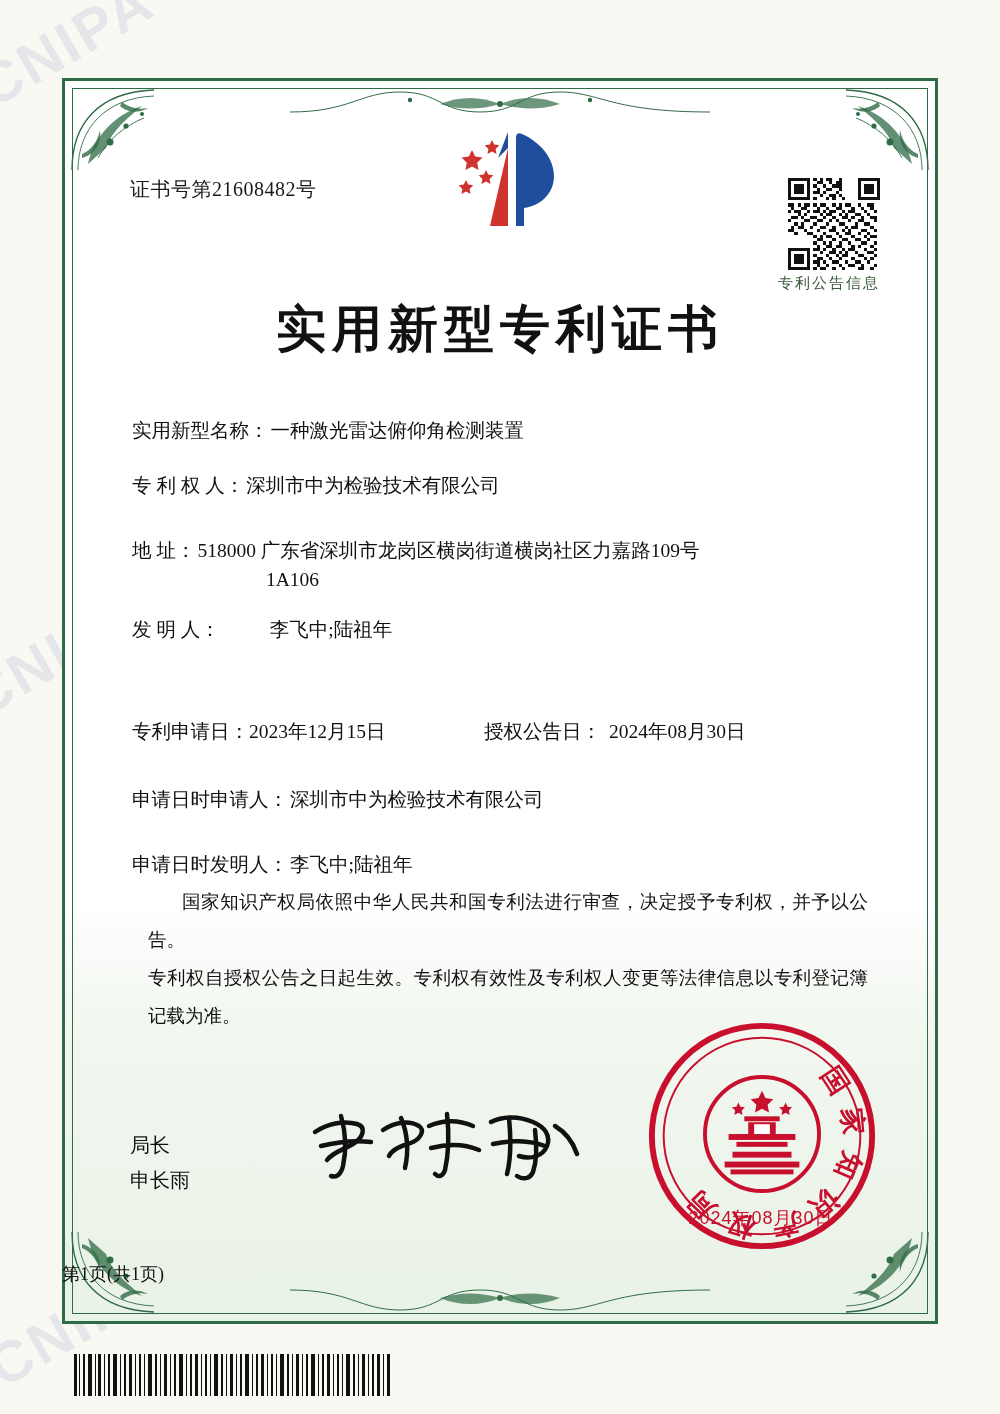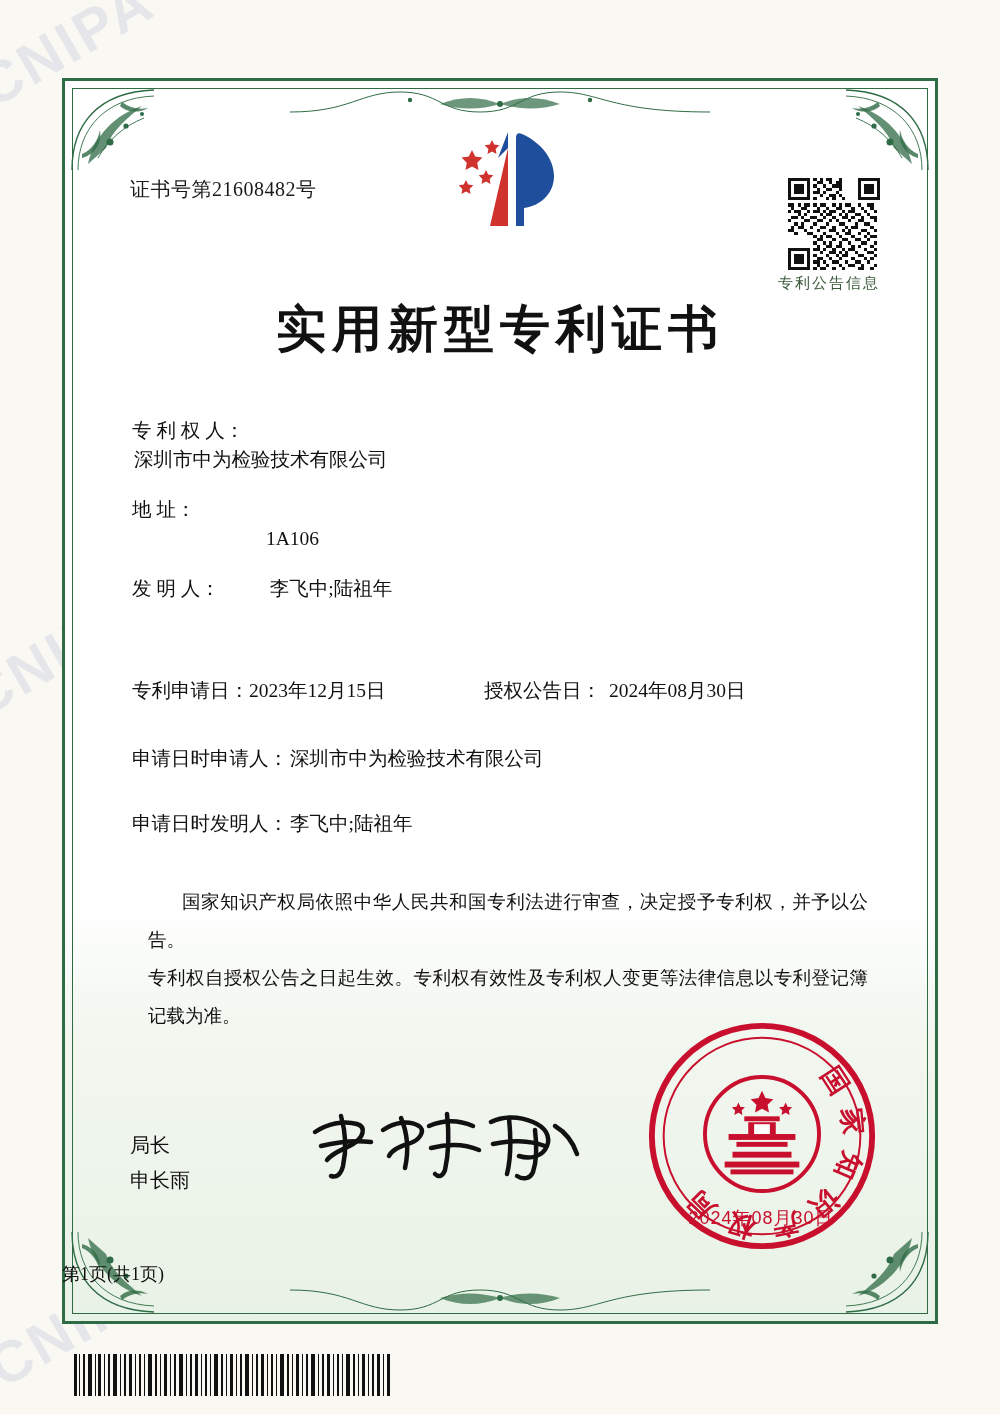--- a/index.html
+++ b/index.html
@@ -397,29 +397,34 @@
             <rect x="26" y="28" width="1" height="1"></rect>
         </g>
       </svg>
     </div>
     <div class="qr-caption">专利公告信息</div>
 
     <div class="main-title">实用新型专利证书</div>
 
     <div class="fields">
 
-
-      <div class="row" style="margin-bottom:20px;flex-direction:column;">
+      <div class="row">
+        <span class="lbl">实用新型名称：</span>
+        <span class="val">一种激光雷达俯仰角检测装置</span>
+      </div>
+
+      <div class="row" style="margin-bottom:35px;">
         <span class="lbl">专 利 权 人：</span>
         <span class="val">深圳市中为检验技术有限公司</span>
       </div>
 
       <div style="margin-bottom:24px;">
         <div class="row" style="margin-bottom:0;">
           <span class="lbl">地        址：</span>
+          <span class="val">518000 广东省深圳市龙岗区横岗街道横岗社区力嘉路109号</span>
         </div>
         <div class="addr-line2">1A106</div>
       </div>
 
       <div class="row" style="margin-bottom:40px;gap:48px;">
         <span class="lbl">发  明  人：</span>
         <span class="val">李飞中;陆祖年</span>
       </div>
 
       <div class="two-col" style="margin-bottom:34px;">

